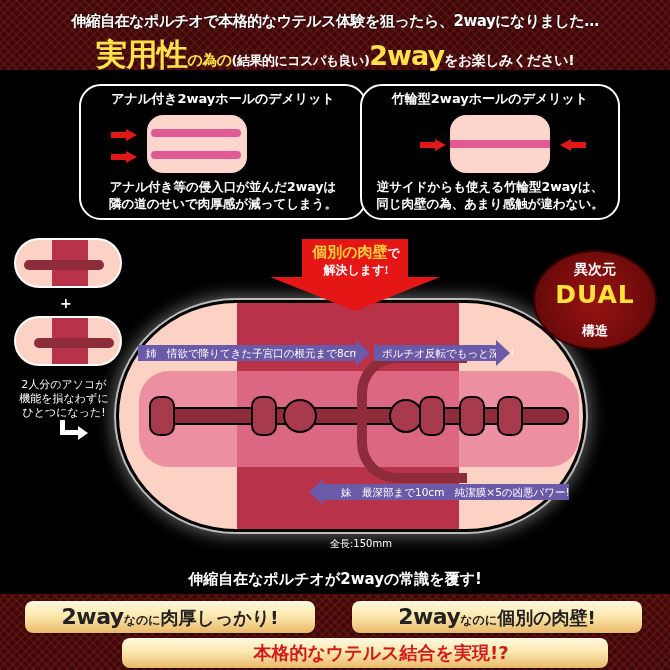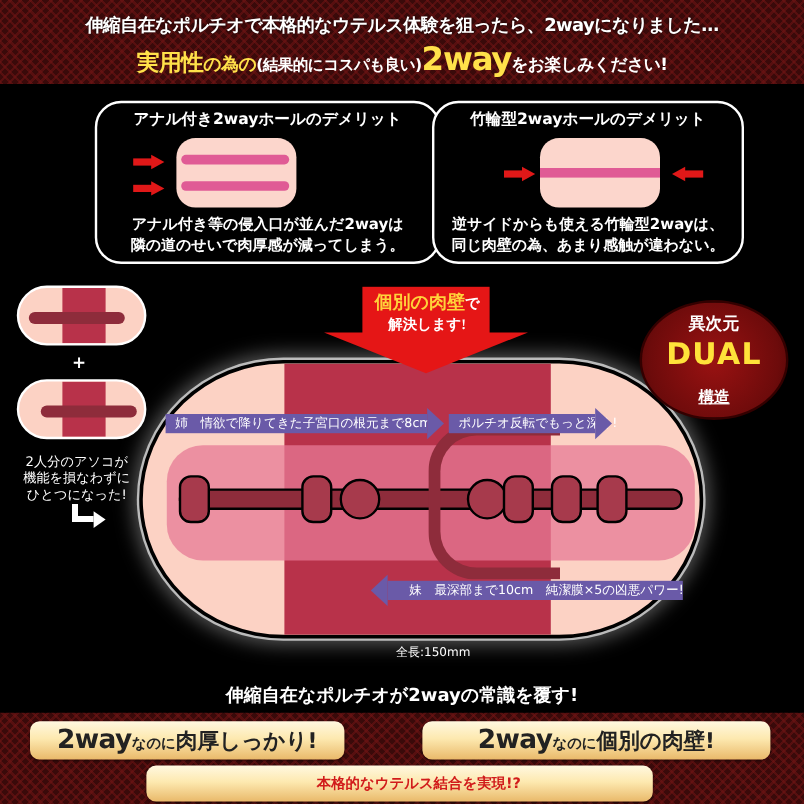--- a/index.html
+++ b/index.html
@@ -18,21 +18,21 @@
   .header .line1 {
     position: absolute; left: 0; right: 0; top: 12px; text-align: center;
     color: #fff; font-size: 15px; font-weight: bold; letter-spacing: -0.5px;
     text-shadow: 0 0 2px #000;
   }
   .header .line2 {
     position: absolute; left: 0; right: 0; top: 34px; text-align: center;
     color: #fff; font-size: 15px; font-weight: bold; letter-spacing: -0.5px;
     white-space: nowrap;
   }
-  .header .big { color: #ffe14a; font-size: 19px; font-weight: 900; }
+  .header .big { color: #ffe14a; font-size: 31px; font-weight: 900; }
   .header .mid { color: #ffe14a; font-size: 15px; margin-top: 16px; }
   .header .paren { color: #fff; font-size: 13px; }
   .header .two { color: #ffe14a; font-size: 27px; font-weight: 900; letter-spacing: -1px; }
   .header .tail { color: #fff; font-size: 14px; }
 
   
   .panel {
     position: absolute; top: 84px; height: 136px;
     border: 2px solid #fff; border-radius: 22px; background: #000;
   }
@@ -81,21 +81,21 @@
   .big-arrow .t2 { position: absolute; left: 36px; top: 23px; width: 100px; text-align: center; font-size: 12px; font-weight: bold; color: #fff; font-family: Liberation Serif, serif; }
 
   
   .badge {
     position: absolute; left: 533px; top: 250px; width: 124px; height: 100px;
     border-radius: 50%; background: radial-gradient(circle, #9a1212 0%, #6d0b0b 70%, #4a0606 100%);
     border: 2px solid #300;
   }
   .badge .b1 { position: absolute; top: 9px; left: 0; right: 0; text-align: center; color: #fff; font-size: 14px; font-weight: bold; }
   .badge .b2 { position: absolute; top: 28px; left: 0; right: 0; text-align: center; color: #ffe23a; font-size: 25px; font-weight: 900; letter-spacing: 1px; font-family: "DejaVu Sans", sans-serif; }
-  .badge .b3 { position: absolute; top: 70px; left: 0; right: 0; text-align: center; color: #fff; font-size: 13px; font-weight: bold; text-decoration: underline; }
+  .badge .b3 { position: absolute; top: 70px; left: 0; right: 0; text-align: center; color: #fff; font-size: 13px; font-weight: bold; }
 
   
   .mini { position: absolute; left: 14px; width: 108px; height: 50px; border-radius: 30px; border: 2px solid #fff; overflow: hidden; background: #fcd2c4; }
   .mini .band { position: absolute; top: 0; bottom: 0; background: #b8324a; }
   .mini .tube { position: absolute; top: 20px; height: 10px; background: #8e2c3b; border-radius: 5px; }
   .plus { position: absolute; left: 60px; top: 295px; color: #fff; font-size: 14px; font-weight: bold; }
   .mini-caption { position: absolute; left: 4px; top: 378px; width: 120px; text-align: center; color: #fff; font-size: 11px; line-height: 14px; }
   .bend-arrow { position: absolute; left: 60px; top: 420px; width: 32px; height: 20px; }
   .bend-arrow::before { content: ""; position: absolute; left: 0; top: 0; width: 5px; height: 14px; background: #fff; }
   .bend-arrow::after { content: ""; position: absolute; left: 0; top: 10px; width: 18px; height: 5px; background: #fff; }
@@ -139,23 +139,23 @@
   .footer { position: absolute; left: 0; top: 594px; width: 670px; height: 76px; }
   .pill {
     position: absolute; height: 32px; border-radius: 8px;
     background: linear-gradient(#fff8e0 0%, #fde9b0 45%, #e9b96a 100%);
     text-align: center; line-height: 32px; font-weight: 900; color: #222; white-space: nowrap;
     box-shadow: 0 1px 2px rgba(0,0,0,0.5);
   }
   .pill .two { font-size: 22px; letter-spacing: -0.5px; }
   .pill .sm { font-size: 12px; }
   .pill .lg { font-size: 18px; }
-  .p1 { left: 25px; top: 7px; width: 262px; }
+  .p1 { left: 25px; top: 7px; width: 290px; }
   .p2 { left: 352px; top: 7px; width: 290px; }
-  .p3 { left: 122px; top: 44px; width: 422px; height: 30px; line-height: 30px; color: #d11b1b; font-size: 12px; padding-left: 32px; }
+  .p3 { left: 122px; top: 44px; width: 486px; height: 30px; line-height: 30px; color: #d11b1b; font-size: 18px; padding-left: 32px; }
 </style>
 </head>
 <body>
 
 <div class="header pattern">
   <div class="line1">伸縮自在なポルチオで本格的なウテルス体験を狙ったら、2wayになりました…</div>
   <div class="line2">
     <span class="big">実用性</span><span class="mid">の為の</span><span class="paren">(結果的にコスパも良い)</span><span class="two">2way</span><span class="tail">をお楽しみください!</span>
   </div>
 </div>

